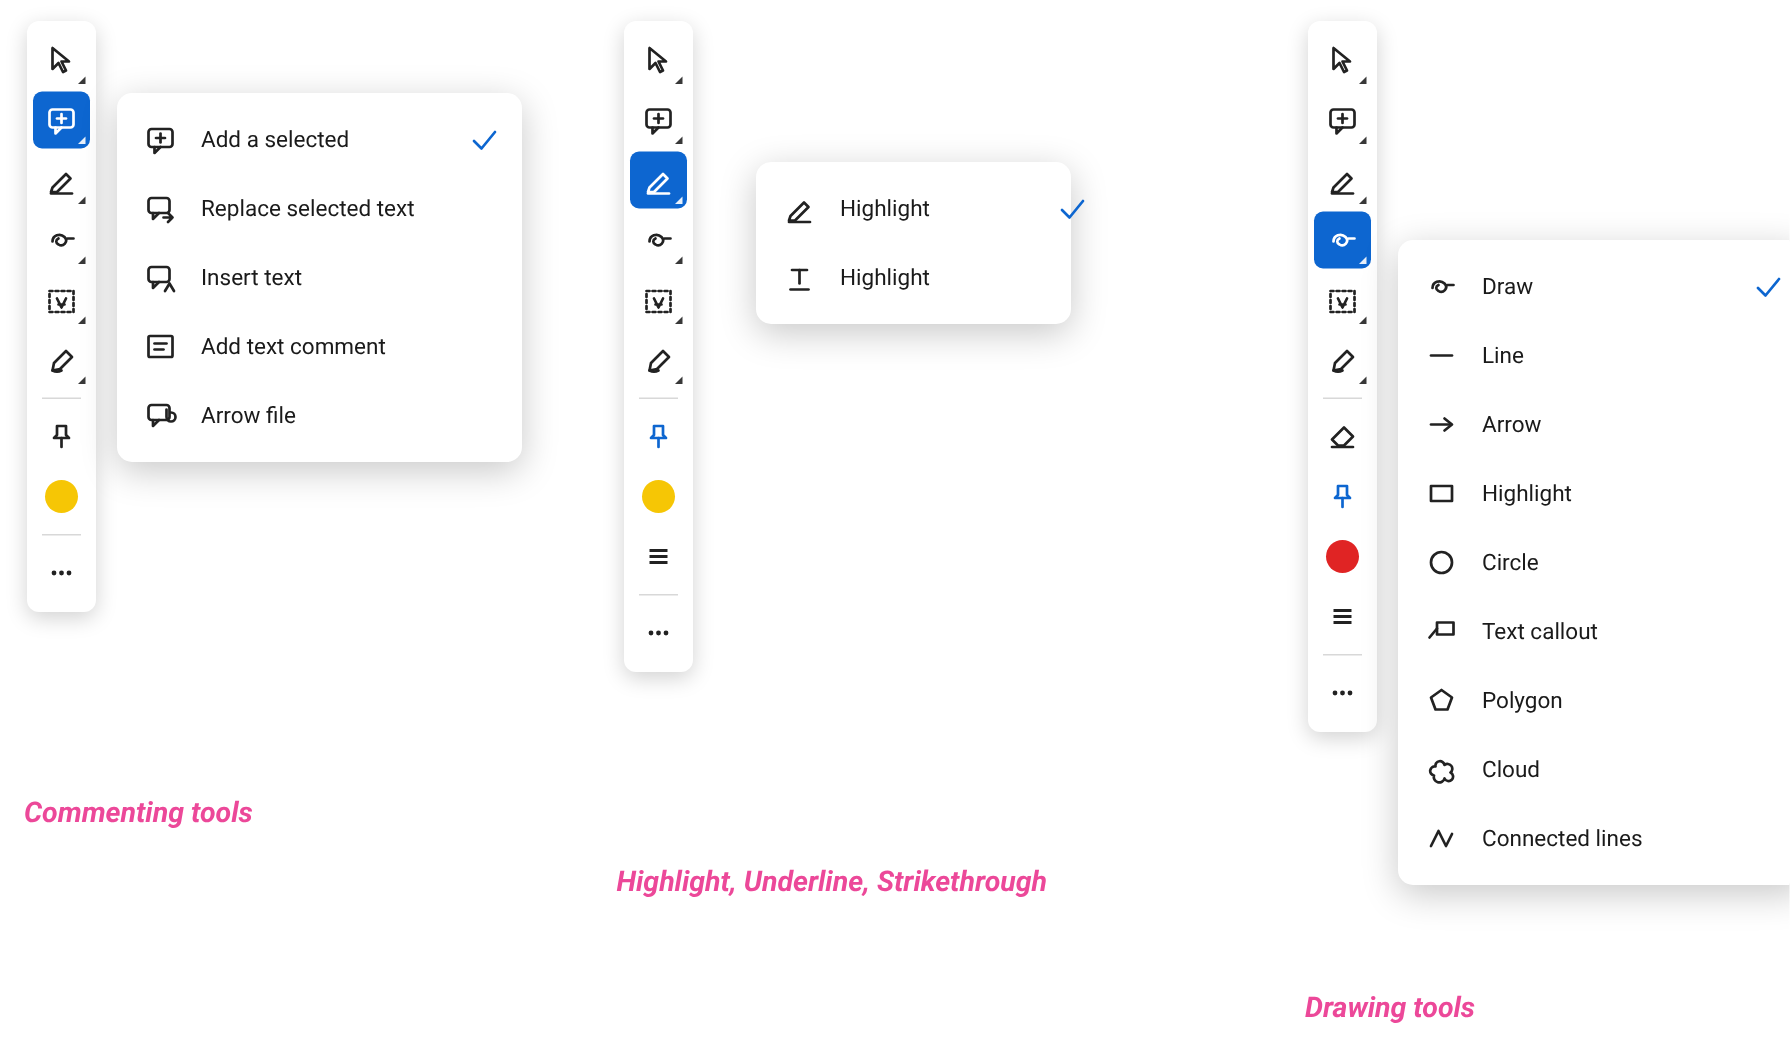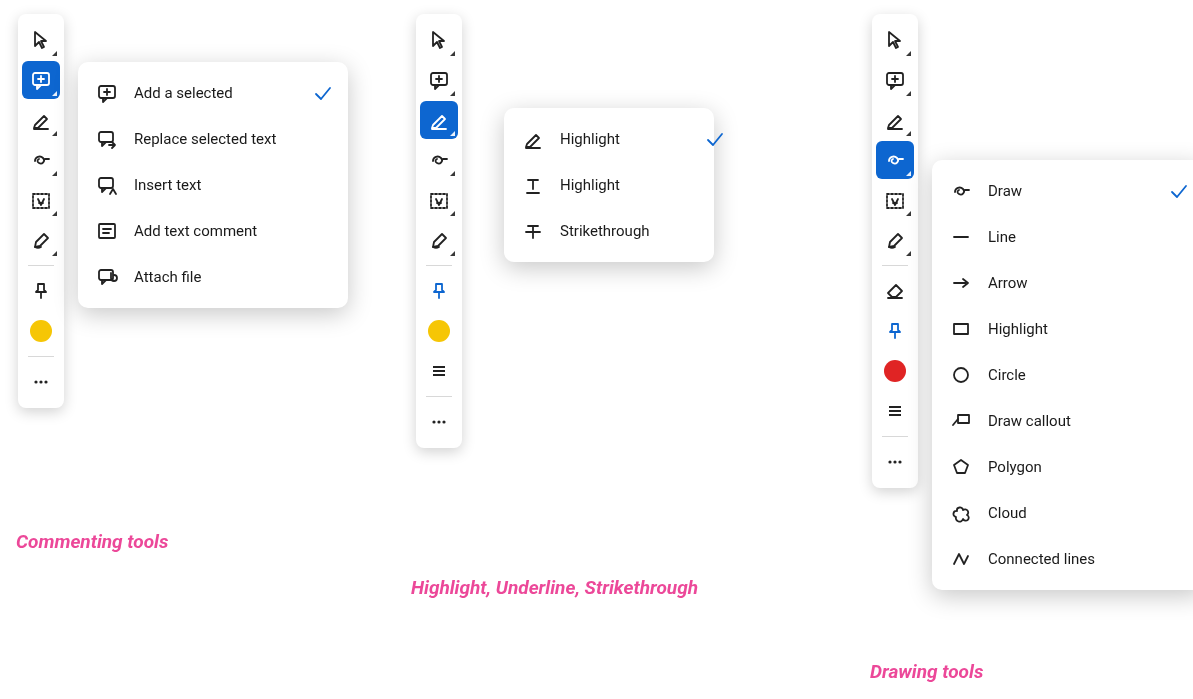--- a/index.html
+++ b/index.html
@@ -354,21 +354,21 @@
           <use href="#ic-check"></use>
         </svg>
       </span>
     </div>
     <div class="fly-item">
       <span class="fly-icon">
         <svg width="22" height="22">
           <use href="#ic-comment-attach"></use>
         </svg>
       </span>
-      <span class="fly-label">Attach file</span>
+      <span class="fly-label">Arrow file</span>
       <span class="fly-check">
         <svg width="20" height="20">
           <use href="#ic-check"></use>
         </svg>
       </span>
     </div>
   </div>
 
 <div class="caption" style="left:16px; top:530px;">Commenting tools</div>
 
@@ -453,33 +453,20 @@
           <use href="#ic-underline"></use>
         </svg>
       </span>
       <span class="fly-label">Highlight</span>
       <span class="fly-check">
         <svg width="20" height="20">
           <use href="#ic-check"></use>
         </svg>
       </span>
     </div>
-    <div class="fly-item">
-      <span class="fly-icon">
-        <svg width="22" height="22">
-          <use href="#ic-strike"></use>
-        </svg>
-      </span>
-      <span class="fly-label">Strikethrough</span>
-      <span class="fly-check">
-        <svg width="20" height="20">
-          <use href="#ic-check"></use>
-        </svg>
-      </span>
-    </div>
   </div>
 
 <div class="caption" style="left:411px; top:576px;">Highlight, Underline, Strikethrough</div>
 
 <div class="panel" style="left:872px; top:14px;">
   <div class="toolbar">
     <div class="tb-btn">
       <svg width="22" height="22">
           <use href="#ic-cursor"></use>
         </svg>
@@ -608,21 +595,21 @@
           <use href="#ic-check"></use>
         </svg>
       </span>
     </div>
     <div class="fly-item">
       <span class="fly-icon">
         <svg width="22" height="22">
           <use href="#ic-draw-callout"></use>
         </svg>
       </span>
-      <span class="fly-label">Draw callout</span>
+      <span class="fly-label">Text callout</span>
       <span class="fly-check">
         <svg width="20" height="20">
           <use href="#ic-check"></use>
         </svg>
       </span>
     </div>
     <div class="fly-item">
       <span class="fly-icon">
         <svg width="22" height="22">
           <use href="#ic-draw-polygon"></use>

